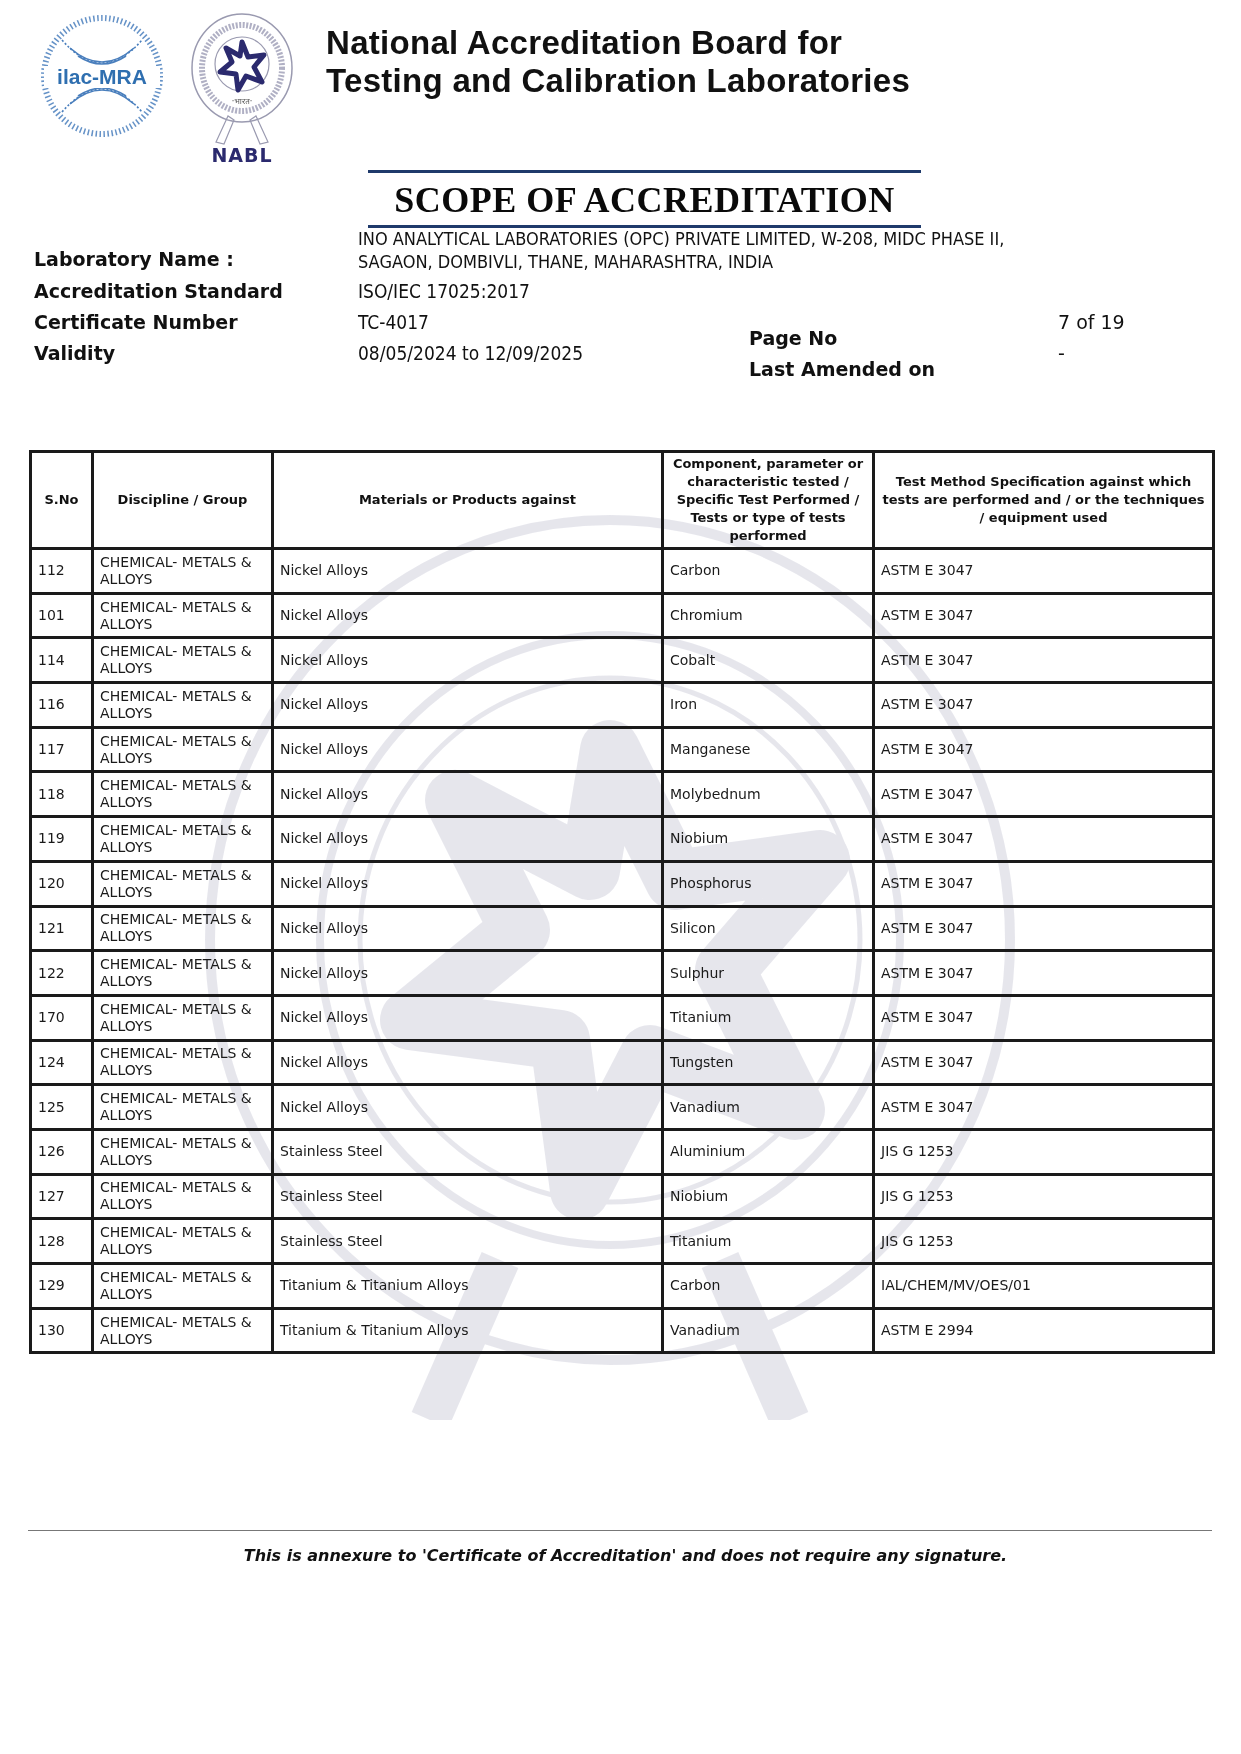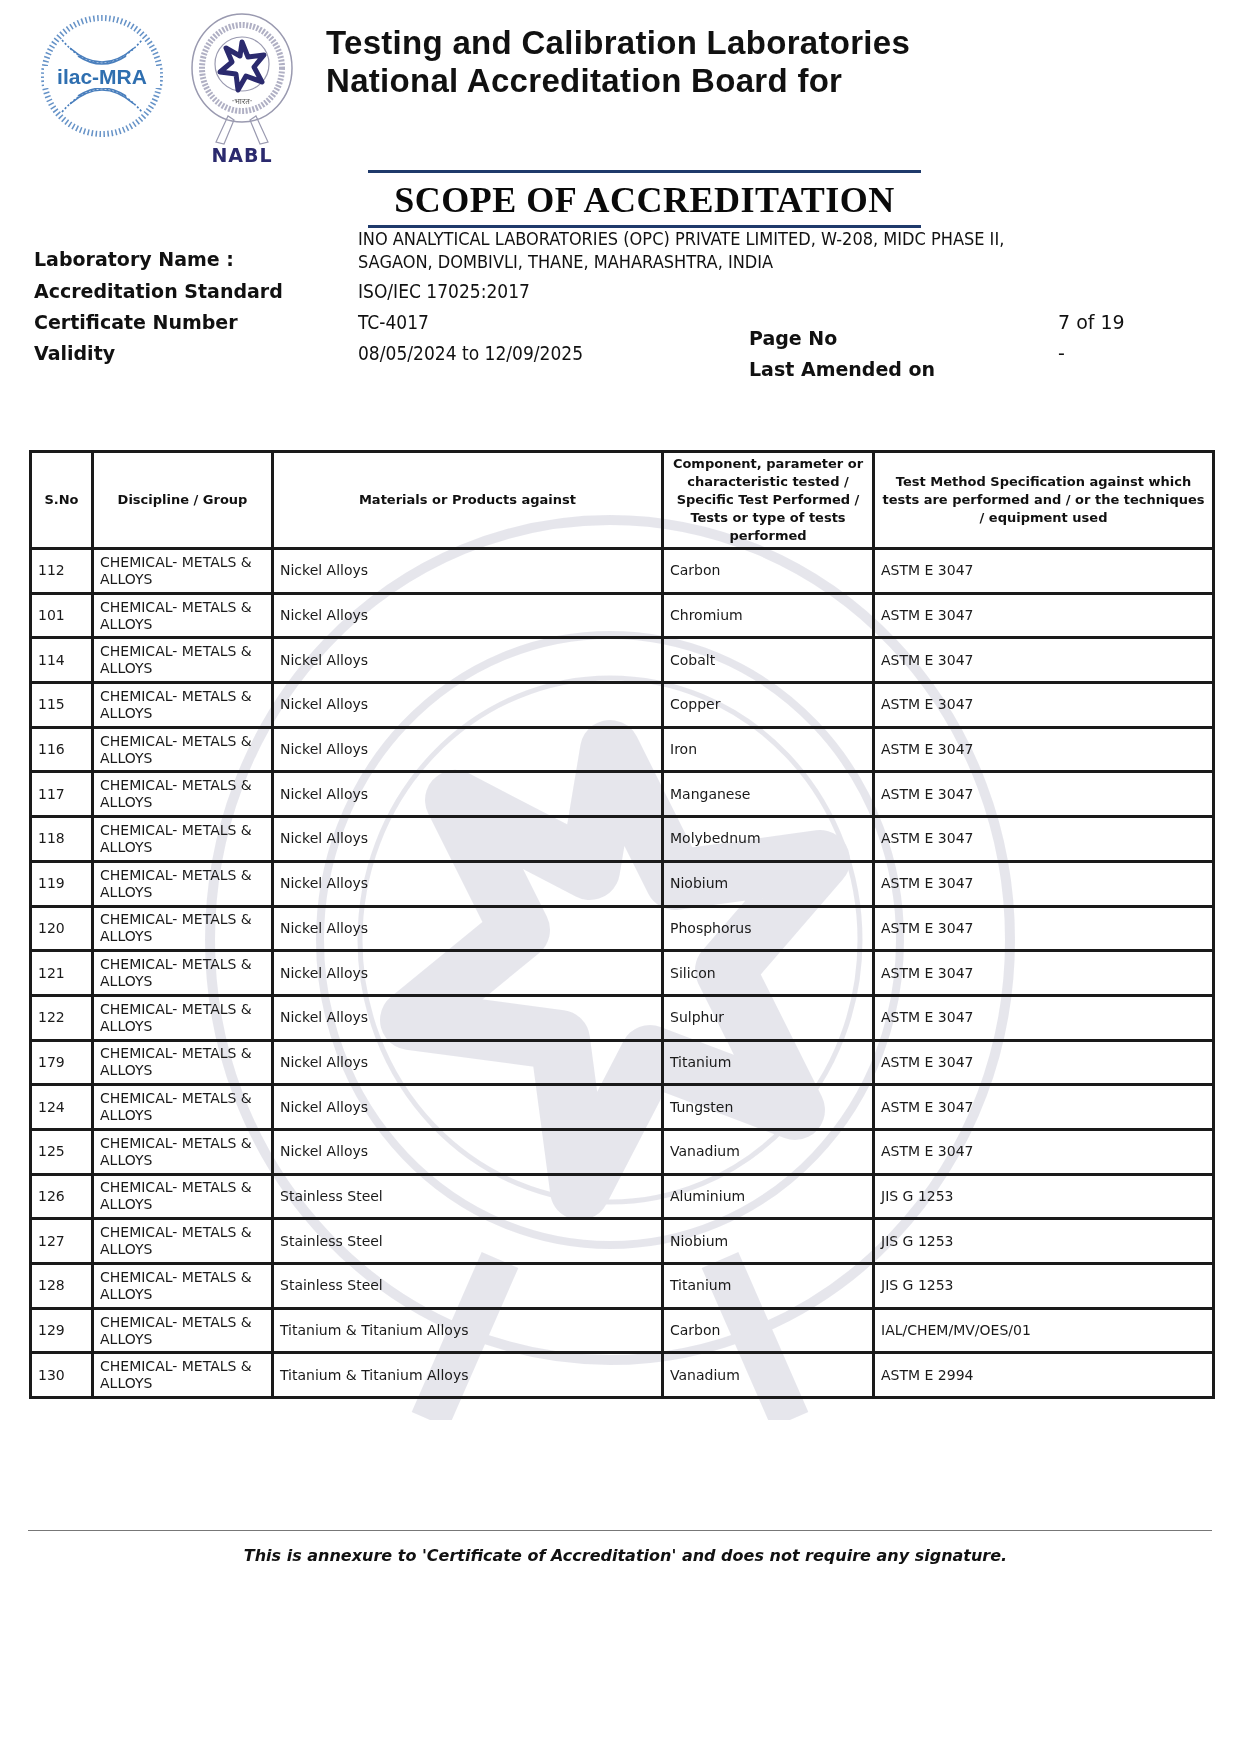--- a/index.html
+++ b/index.html
@@ -63,22 +63,22 @@
   <ellipse cx="54" cy="56" rx="50" ry="54" fill="none" stroke="#9a9ab0" stroke-width="1.5"></ellipse>
   <ellipse cx="54" cy="56" rx="40" ry="43" fill="none" stroke="#b0b0c4" stroke-width="6" stroke-dasharray="2 1.5"></ellipse>
   <circle cx="54" cy="52" r="27" fill="none" stroke="#9a9ab0" stroke-width="1.2"></circle>
   <path d="M54 30 L60 45 L76 43 L66 55 L74 70 L58 64 L50 78 L48 62 L32 60 L44 50 L38 36 L52 44 Z" fill="none" stroke="#2b2a6e" stroke-width="5" stroke-linejoin="round"></path>
   <text x="54" y="92" text-anchor="middle" font-family="DejaVu Sans, sans-serif" font-size="8" fill="#555">·भारत·</text>
   <path d="M40 104 L28 130 L36 132 L46 108 Z M68 104 L80 130 L72 132 L62 108 Z" fill="none" stroke="#9a9ab0" stroke-width="1.2"></path>
   <text x="54" y="150" text-anchor="middle" font-family="DejaVu Sans, sans-serif" font-weight="bold" font-size="19" fill="#2b2a6e" letter-spacing="1">NABL</text>
 </svg>
 
 <div class="org-title">
+  <div>National Accreditation Board for</div>
   <div>Testing and Calibration Laboratories</div>
-  <div>National Accreditation Board for</div>
 </div>
 
 <div class="scope-wrap">
   <div class="scope-rule"></div>
   <div class="scope-title">SCOPE OF ACCREDITATION</div>
   <div class="scope-rule"></div>
 </div>
 
 <div class="info">
   <div class="info-row" style="top:0;">
@@ -147,27 +147,20 @@
         <td>ASTM E 3047</td>
       </tr>
     <tr>
         <td>114</td>
         <td>CHEMICAL- METALS &amp; ALLOYS</td>
         <td>Nickel Alloys</td>
         <td>Cobalt</td>
         <td>ASTM E 3047</td>
       </tr>
     <tr>
-        <td>115</td>
-        <td>CHEMICAL- METALS &amp; ALLOYS</td>
-        <td>Nickel Alloys</td>
-        <td>Copper</td>
-        <td>ASTM E 3047</td>
-      </tr>
-    <tr>
         <td>116</td>
         <td>CHEMICAL- METALS &amp; ALLOYS</td>
         <td>Nickel Alloys</td>
         <td>Iron</td>
         <td>ASTM E 3047</td>
       </tr>
     <tr>
         <td>117</td>
         <td>CHEMICAL- METALS &amp; ALLOYS</td>
         <td>Nickel Alloys</td>
@@ -203,21 +196,21 @@
         <td>ASTM E 3047</td>
       </tr>
     <tr>
         <td>122</td>
         <td>CHEMICAL- METALS &amp; ALLOYS</td>
         <td>Nickel Alloys</td>
         <td>Sulphur</td>
         <td>ASTM E 3047</td>
       </tr>
     <tr>
-        <td>179</td>
+        <td>170</td>
         <td>CHEMICAL- METALS &amp; ALLOYS</td>
         <td>Nickel Alloys</td>
         <td>Titanium</td>
         <td>ASTM E 3047</td>
       </tr>
     <tr>
         <td>124</td>
         <td>CHEMICAL- METALS &amp; ALLOYS</td>
         <td>Nickel Alloys</td>
         <td>Tungsten</td>

